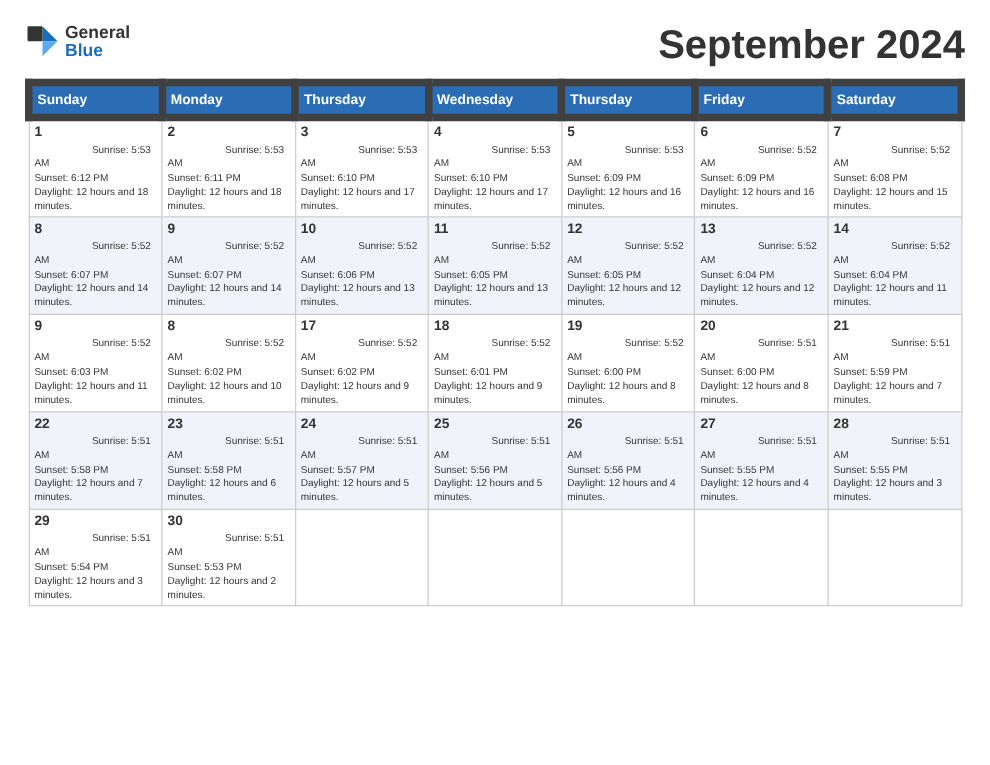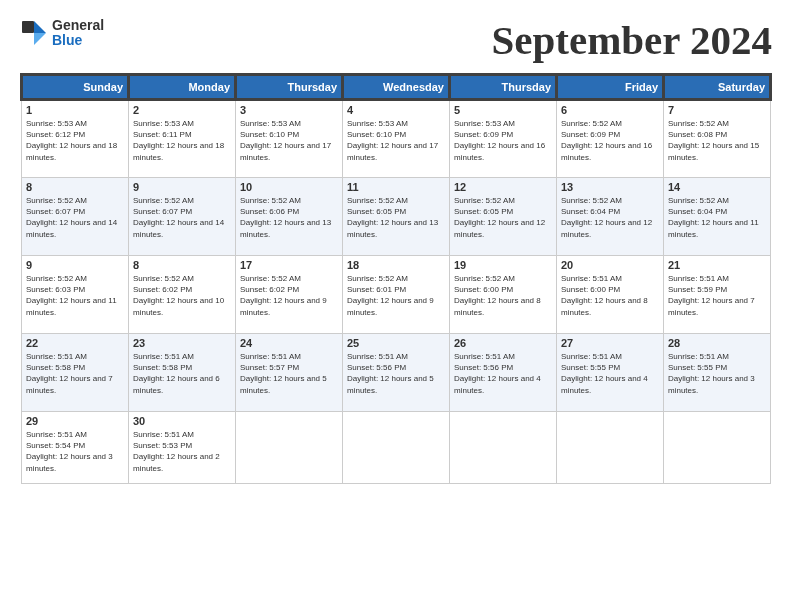--- a/index.html
+++ b/index.html
@@ -34,43 +34,42 @@
     .logo-general { color: #333; }
     .logo-blue { color: #1a6dbf; text-align: right; }
     .logo-icon {
       width: 28px;
       height: 28px;
     }
     .title-block {
       text-align: right;
     }
     .month-title {
-      font-size: 41px;
+      font-size: 32px;
       font-weight: bold;
       color: #333;
       line-height: 1.1;
-      font-family: Liberation Serif, serif;
     }
     .location {
       font-size: 14px;
       color: #555;
     }
     .calendar {
       width: 100%;
       border-collapse: collapse;
       font-size: 9px;
     }
     .calendar th {
       background: #2a6db5;
       color: #fff;
       padding: 5px 4px;
-      text-align: right;
+      text-align: left;
       font-size: 11px;
       font-weight: bold;
-      border: 3px solid #404040;
+      border: 6px solid #404040;
     }
     .calendar td {
       border: 1px solid #ccc;
       vertical-align: top;
       padding: 3px 4px;
       width: calc(100% / 7);
       height: 78px;
       color: #333;
       background: #fff;
     }
@@ -80,20 +79,21 @@
     .day-num {
       font-size: 11px;
       font-weight: bold;
       display: block;
       margin-bottom: 2px;
     }
     .day-info {
       font-size: 8px;
       line-height: 1.4;
       color: #333;
+      margin-left: 46px;
     }
     .empty {
       background: #f9f9f9;
     }
     .row-alt td {
       background: #f0f4fa;
     }
   </style>
 </head>
 <body>

